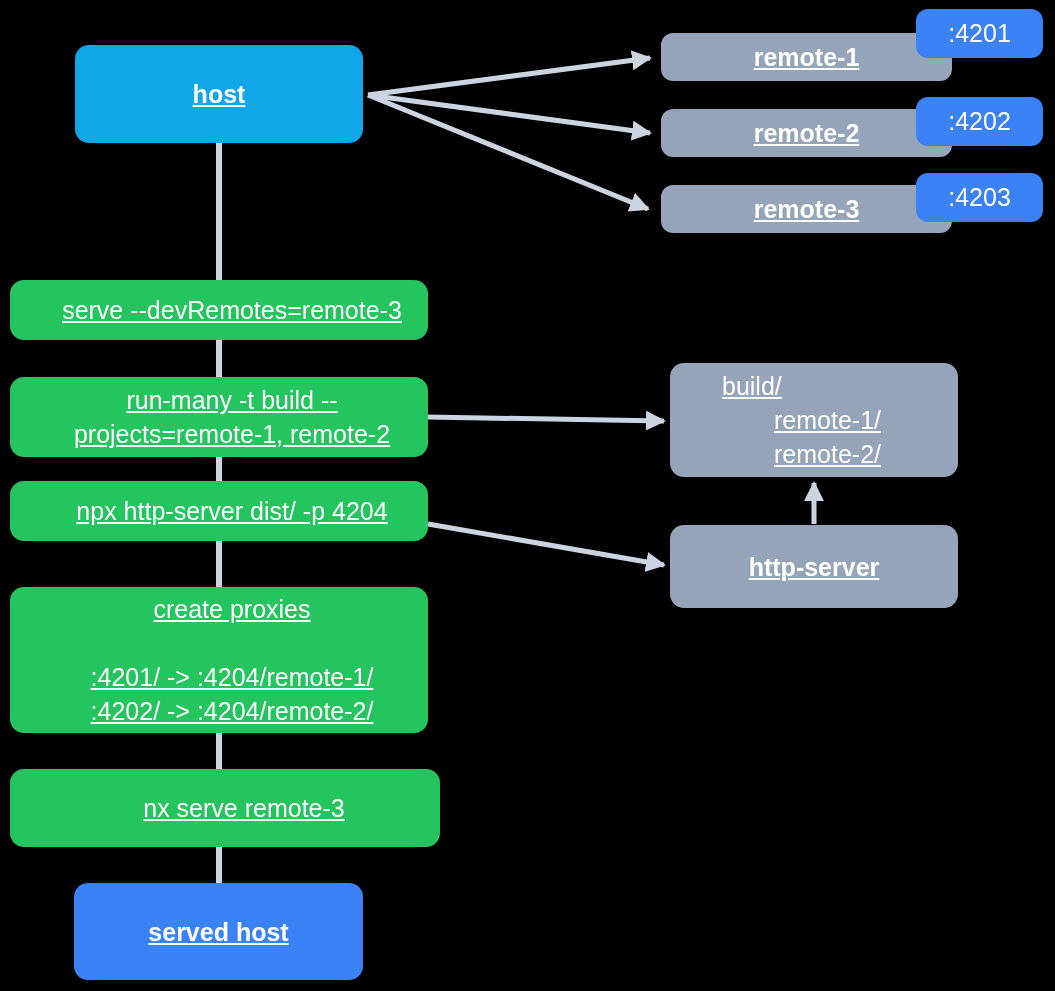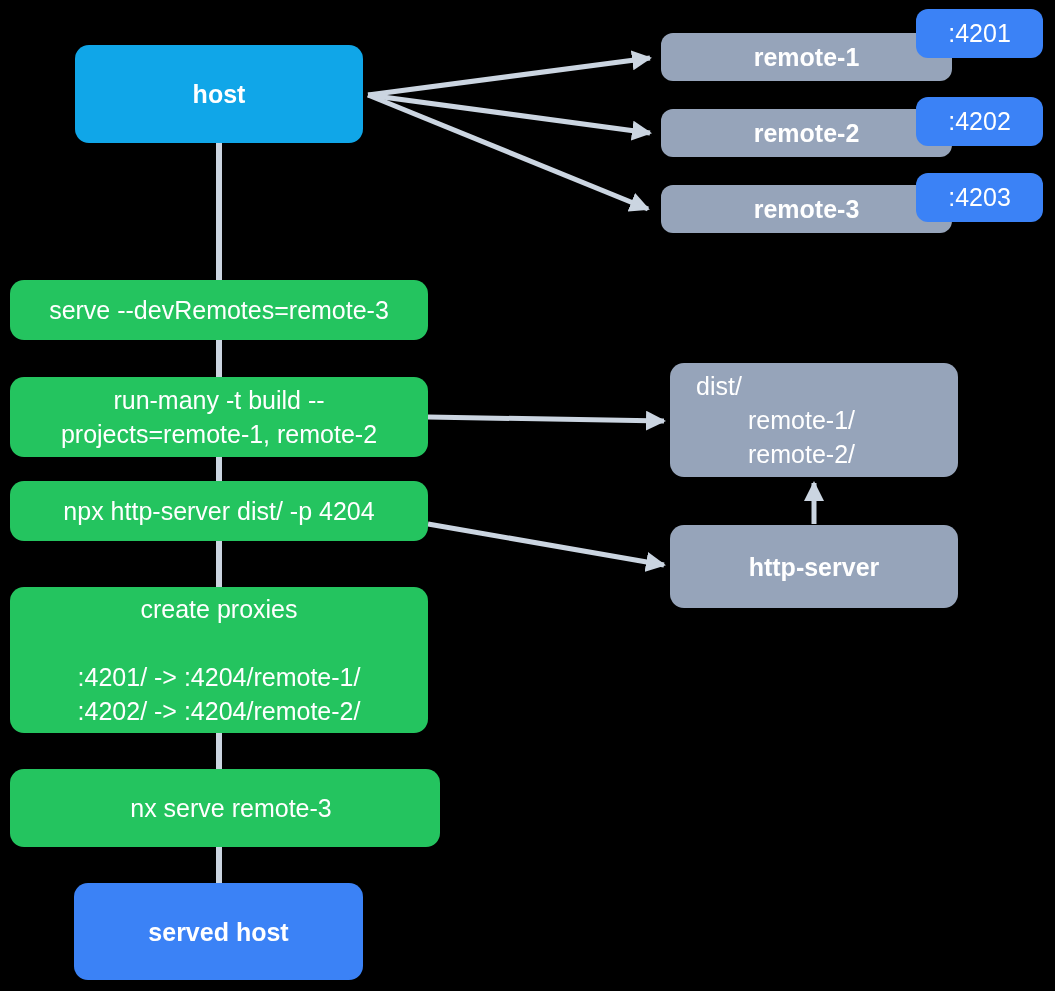--- a/index.html
+++ b/index.html
@@ -14,21 +14,21 @@
     color:var(--text);
   }
   svg.edges{position:absolute;left:0;top:0;pointer-events:none;}
   svg.edges line{stroke:var(--edge);fill:none;}
   svg.edges .arrow{stroke-width:5;}
   svg.edges .spine{stroke-width:6;}
   .ah-fill{fill:var(--edge);}
   .box{
     position:absolute; display:flex; flex-direction:column;
     align-items:center; justify-content:center;
-    border-radius:14px; font-size:25px; line-height:34px; text-align:center;
+    border-radius:14px; font-size:25px; line-height:34px; text-align:center;text-decoration:underline;
   }
   .host{left:75px; top:45px; width:288px; height:98px; background:var(--sky); font-weight:bold;}
   .served{left:74px; top:883px; width:289px; height:97px; background:var(--blue); font-weight:bold;}
   .remote{width:291px; height:48px; left:661px; background:var(--gray); font-weight:bold; border-radius:12px;}
   .r1{top:33px;} .r2{top:109px;} .r3{top:185px;}
   .badge{
     position:absolute; left:916px; width:127px; height:49px;
     background:var(--blue); border-radius:12px;
     display:flex; align-items:center; justify-content:center;
     font-size:25px;
@@ -38,21 +38,21 @@
   .s1{top:280px; height:60px;}
   .s2{top:377px; height:80px;}
   .s3{top:481px; height:60px;}
   .s4{top:587px; height:146px;}
   .s5{top:769px; height:78px;padding-left:12px;}
   .dist{
     left:670px; top:363px; width:288px; height:114px; background:var(--gray);
     align-items:flex-start; text-align:left; padding-left:26px; box-sizing:border-box;
   }
   .http{left:670px; top:525px; width:288px; height:83px; background:var(--gray); font-weight:bold;}
-  .line{min-height:34px;}
+  .line{min-height:34px;margin-left:26px;}
   .indent{padding-left:52px;}
 </style>
 </head>
 <body>
 
 <div class="canvas">
 
   <svg class="edges" width="1055" height="991">
     <defs>
       <marker id="ah" viewBox="0 0 10 10" refX="9" refY="5" markerWidth="4" markerHeight="4" orient="auto-start-reverse">
@@ -111,21 +111,21 @@
     <div class="line"></div>
     <div class="line">:4201/ -&gt; :4204/remote-1/</div>
     <div class="line">:4202/ -&gt; :4204/remote-2/</div>
   </div>
 
   <div class="box step s5">
     <div class="line">nx serve remote-3</div>
   </div>
 
   <div class="box dist">
-    <div class="line">dist/</div>
+    <div class="line">build/</div>
     <div class="line indent">remote-1/</div>
     <div class="line indent">remote-2/</div>
   </div>
 
   <div class="box http">
     <span>http-server</span>
   </div>
 
   <div class="box served">
     <span>served host</span>

